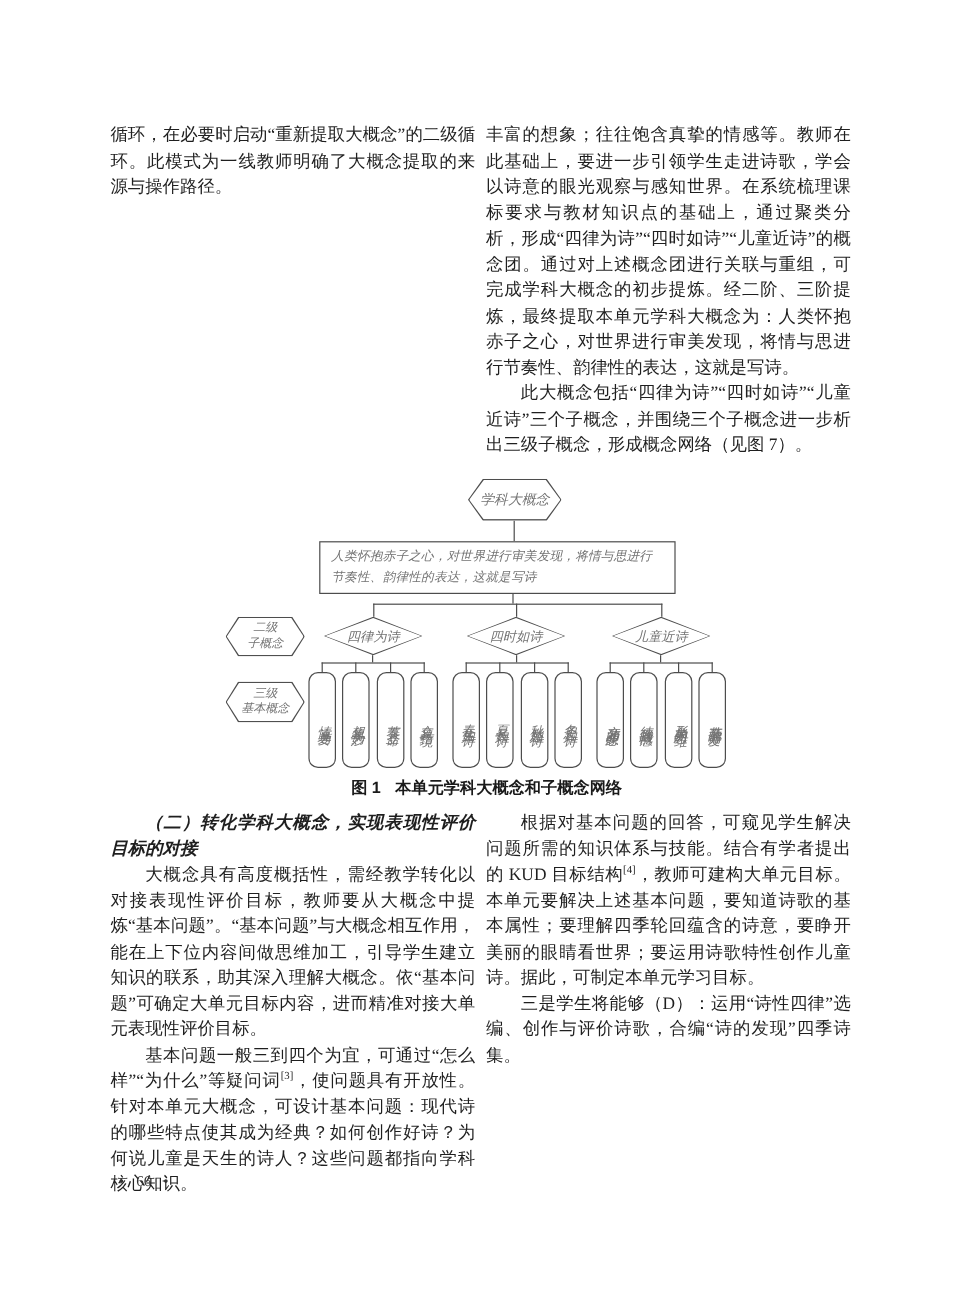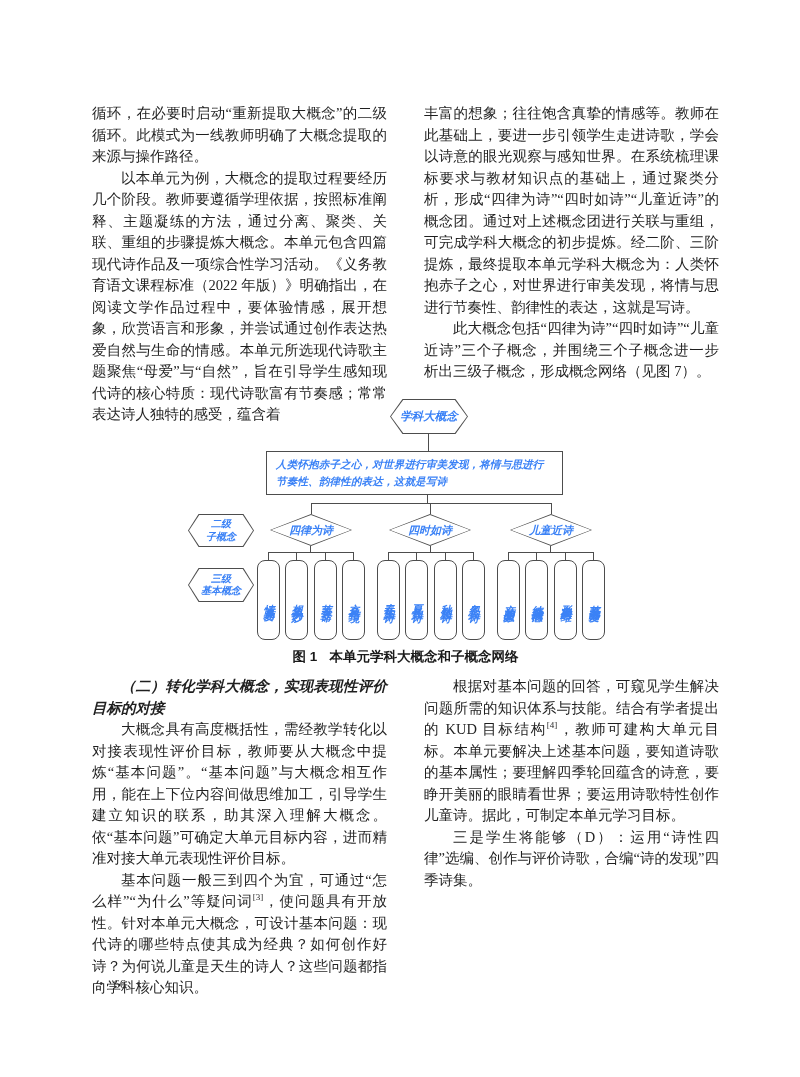--- a/index.html
+++ b/index.html
@@ -3,30 +3,30 @@
 <meta charset="utf-8">
 <style>
   * { margin:0; padding:0; box-sizing:border-box; }
   html,body { background:#e8e8e8; }
   .page {
     position:relative; width:800px; height:1077px; margin:0 auto;
     background:#ffffff; overflow:hidden;
     font-family:"Liberation Serif","DejaVu Serif",serif;
     color:#1f1f1f;
   }
-  .cols { position:absolute; left:92px; width:627px; display:flex; gap:37px; }
+  .cols { position:absolute; left:92px; width:627px; display:flex; gap:9px; }
   .col { width:304px; font-size:14.5px; line-height:21.5px; text-align:justify; text-justify:inter-character; }
   .col p { margin:0; }
   p.ind { text-indent:2em; }
   .kai { font-style:italic;font-weight:bold; }
   sup.ref { font-size:9px; vertical-align:super; line-height:0; }
 
   
   .figure { position:absolute; left:92px; top:395px; width:627px; height:250px; }
-  .fig-text { font-style:italic; color:#3b82f6;font-weight:bold; }
+  .fig-text { font-style:italic; color:#737373; }
   .line { position:absolute; background:#4d4d4d; }
   .hex, .dia { position:absolute; background:#4d4d4d; }
   .hex-in, .dia-in {
     position:absolute; inset:1px; background:#fff;
     display:flex; align-items:center; justify-content:center; text-align:center;
   }
   .hex   { clip-path:polygon(16% 0,84% 0,100% 50%,84% 100%,16% 100%,0 50%); }
   .hex-in{ clip-path:polygon(16% 0,84% 0,100% 50%,84% 100%,16% 100%,0 50%); }
   .dia   { clip-path:polygon(50% 0,100% 50%,50% 100%,0 50%); }
   .dia-in{ clip-path:polygon(50% 0,100% 50%,50% 100%,0 50%); }
@@ -53,21 +53,20 @@
   .footer { position:absolute; left:99px; top:977px; font-size:12.5px; word-spacing:7px; color:#333; }
 </style>
 </head>
 <body>
 
 <div class="page">
 
   <div class="cols" style="top:103px;">
     <div class="col">
       <p>循环，在必要时启动“重新提取大概念”的二级循环。此模式为一线教师明确了大概念提取的来源与操作路径。</p>
-      <p class="ind">以本单元为例，大概念的提取过程要经历几个阶段。教师要遵循学理依据，按照标准阐释、主题凝练的方法，通过分离、聚类、关联、重组的步骤提炼大概念。本单元包含四篇现代诗作品及一项综合性学习活动。《义务教育语文课程标准（2022 年版）》明确指出，在阅读文学作品过程中，要体验情感，展开想象，欣赏语言和形象，并尝试通过创作表达热爱自然与生命的情感。本单元所选现代诗歌主题聚焦“母爱”与“自然”，旨在引导学生感知现代诗的核心特质：现代诗歌富有节奏感；常常表达诗人独特的感受，蕴含着</p>
     </div>
     <div class="col">
       <p>丰富的想象；往往饱含真挚的情感等。教师在此基础上，要进一步引领学生走进诗歌，学会以诗意的眼光观察与感知世界。在系统梳理课标要求与教材知识点的基础上，通过聚类分析，形成“四律为诗”“四时如诗”“儿童近诗”的概念团。通过对上述概念团进行关联与重组，可完成学科大概念的初步提炼。经二阶、三阶提炼，最终提取本单元学科大概念为：人类怀抱赤子之心，对世界进行审美发现，将情与思进行节奏性、韵律性的表达，这就是写诗。</p>
       <p class="ind">此大概念包括“四律为诗”“四时如诗”“儿童近诗”三个子概念，并围绕三个子概念进一步析出三级子概念，形成概念网络（见图 7）。</p>
     </div>
   </div>
 
   <div class="figure fig-text">
 
     <div class="hex" style="left:298px; top:4px; width:78px; height:35px;">

